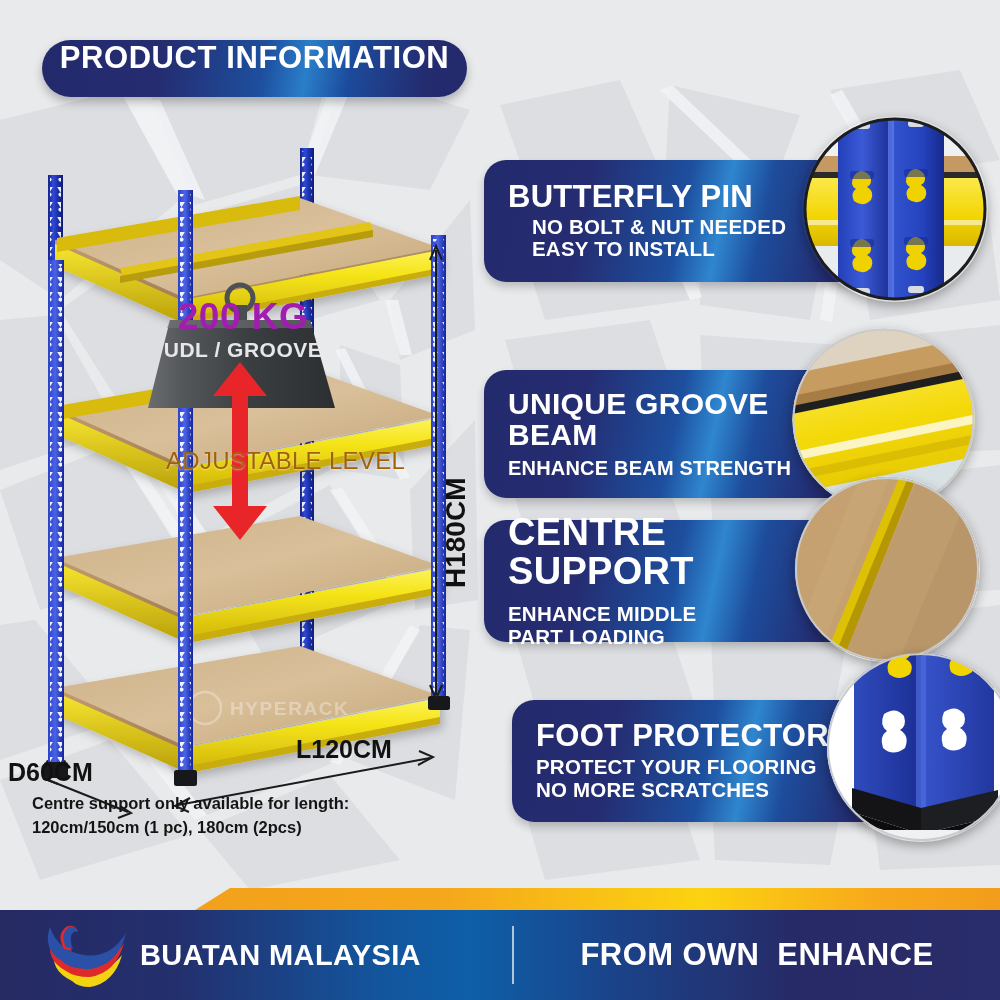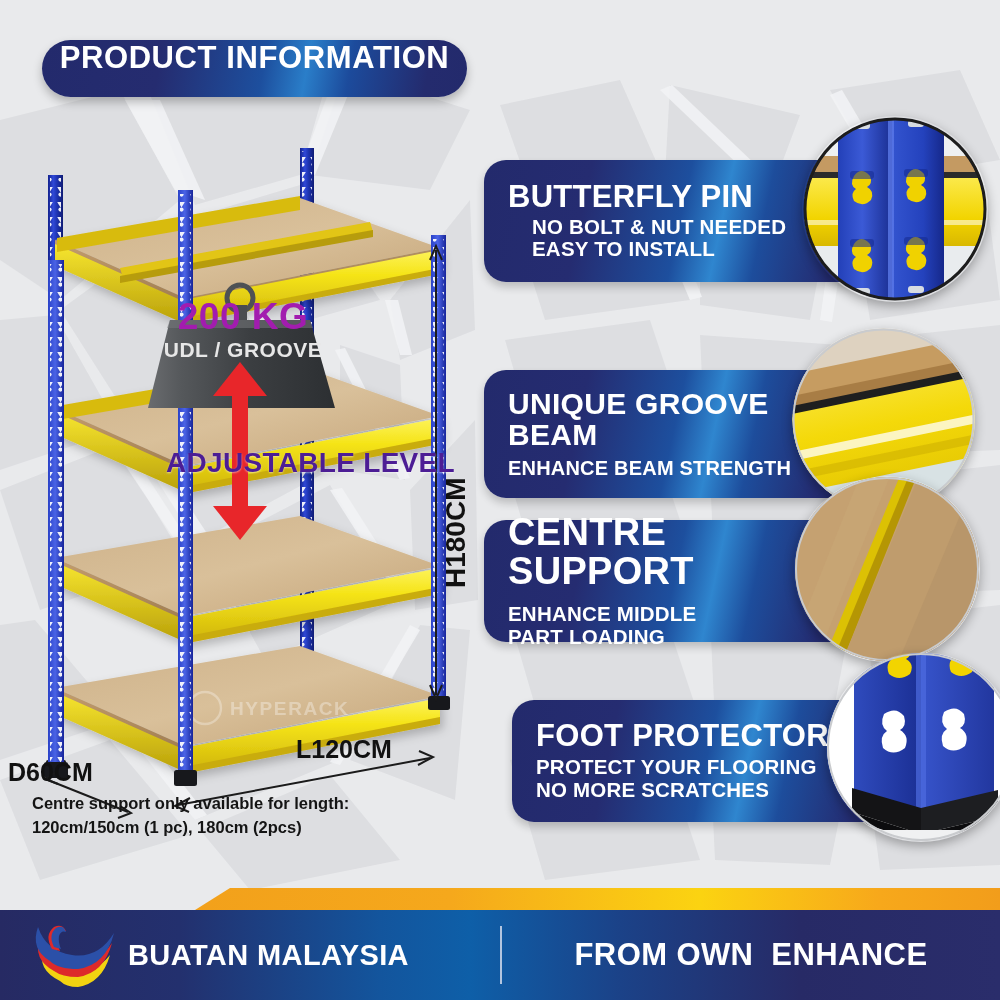--- a/index.html
+++ b/index.html
@@ -59,36 +59,36 @@
   .dim-h{ transform:rotate(-90deg); transform-origin:left top; }
 
   .note{
     position:absolute; left:32px; top:792px; width:420px;
     color:#141414; font-size:16.5px; font-weight:bold; line-height:1.45;
     z-index:4;
   }
 
   .adj-label{
     position:absolute; left:166px; top:447px;
-    font-size:28px; font-weight:bold; color:#4c1d95;
+    font-size:24px; font-weight:normal; color:#a16207;
     letter-spacing:.3px; z-index:5; white-space:nowrap;
     text-shadow:0 1px 2px rgba(255,255,255,.5);
   }
 
   
   .footer-strip{
     position:absolute; left:0; bottom:90px; width:1000px; height:22px;
     background:linear-gradient(90deg,#f09b1a 0%,#f5a81c 45%,#fbd311 70%,#f7a81b 88%,#f29d1b 100%);
     clip-path:polygon(230px 0, 1000px 0, 1000px 100%, 195px 100%);
     z-index:5;
   }
   .footer{
     position:absolute; left:0; bottom:0; width:1000px; height:90px;
     background:linear-gradient(90deg,#262a63 0%,#23306e 18%,#13559d 38%,#0e5fa8 47%,#1b4288 62%,#272a66 80%,#2a2d6b 100%);
-    z-index:5; display:flex; align-items:center;
+    z-index:5; display:flex; align-items:center;padding-left:12px;
   }
   .footer-left{ display:flex; align-items:center; width:500px; padding-left:30px; }
   .footer-text{
     color:#fff; font-size:29px; font-weight:bold; letter-spacing:.4px;
     font-family:"Liberation Sans Narrow","Liberation Sans",sans-serif;
   }
   .footer-divider{ width:2px; height:58px; background:#cfd8ea; opacity:.85; }
   .footer-right{ flex:1; display:flex; align-items:center; justify-content:center; }
   .footer-text2{
     color:#fff; font-size:31px; font-weight:bold; letter-spacing:.4px;

